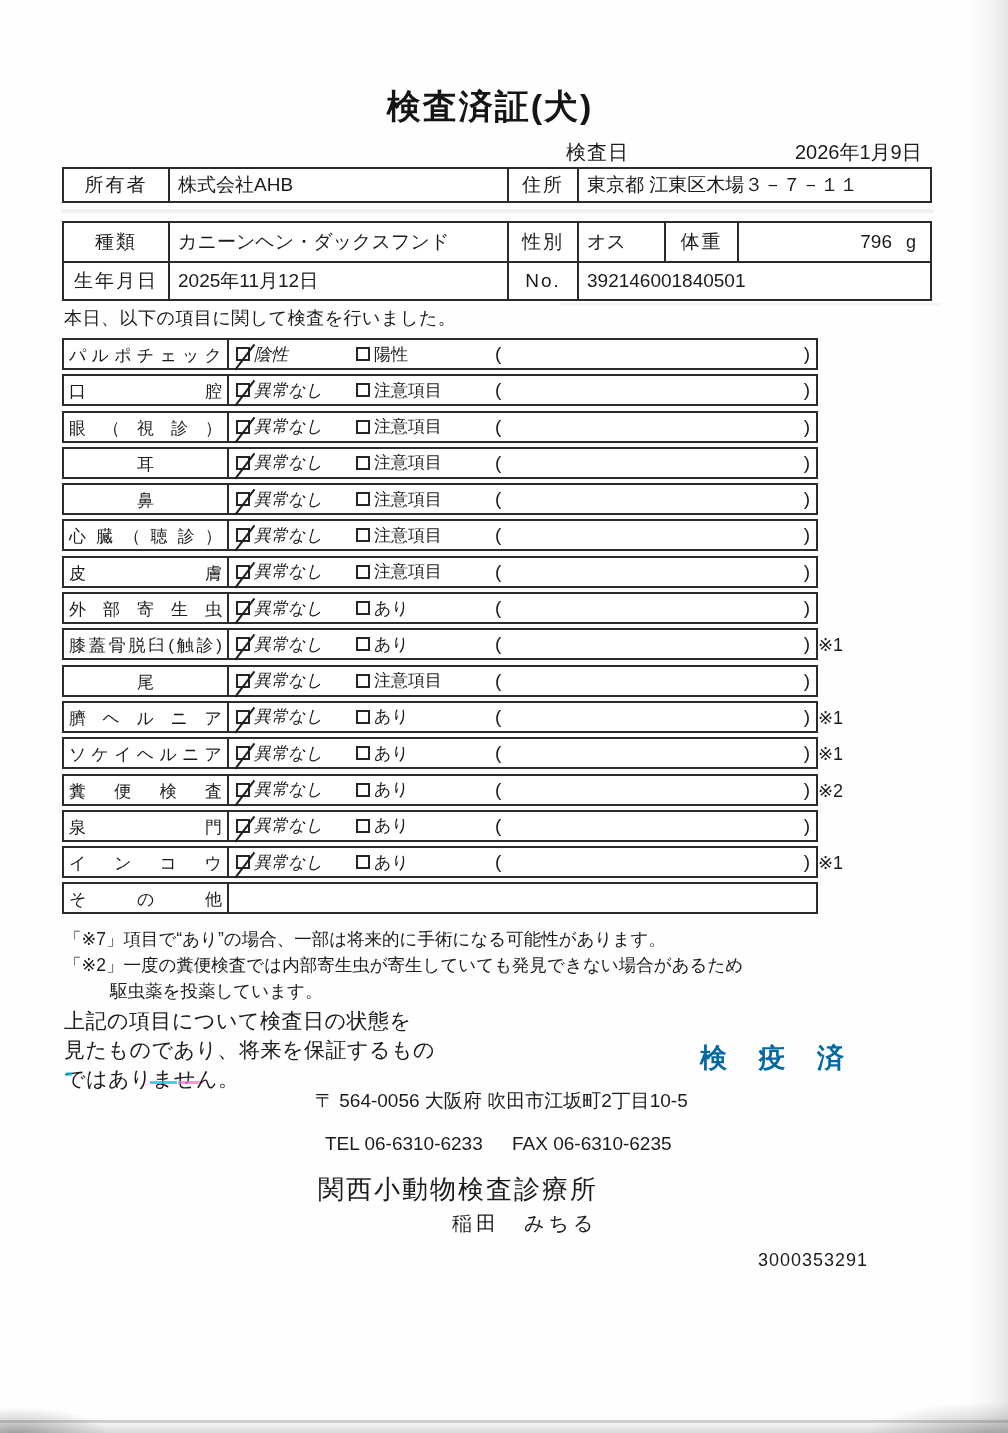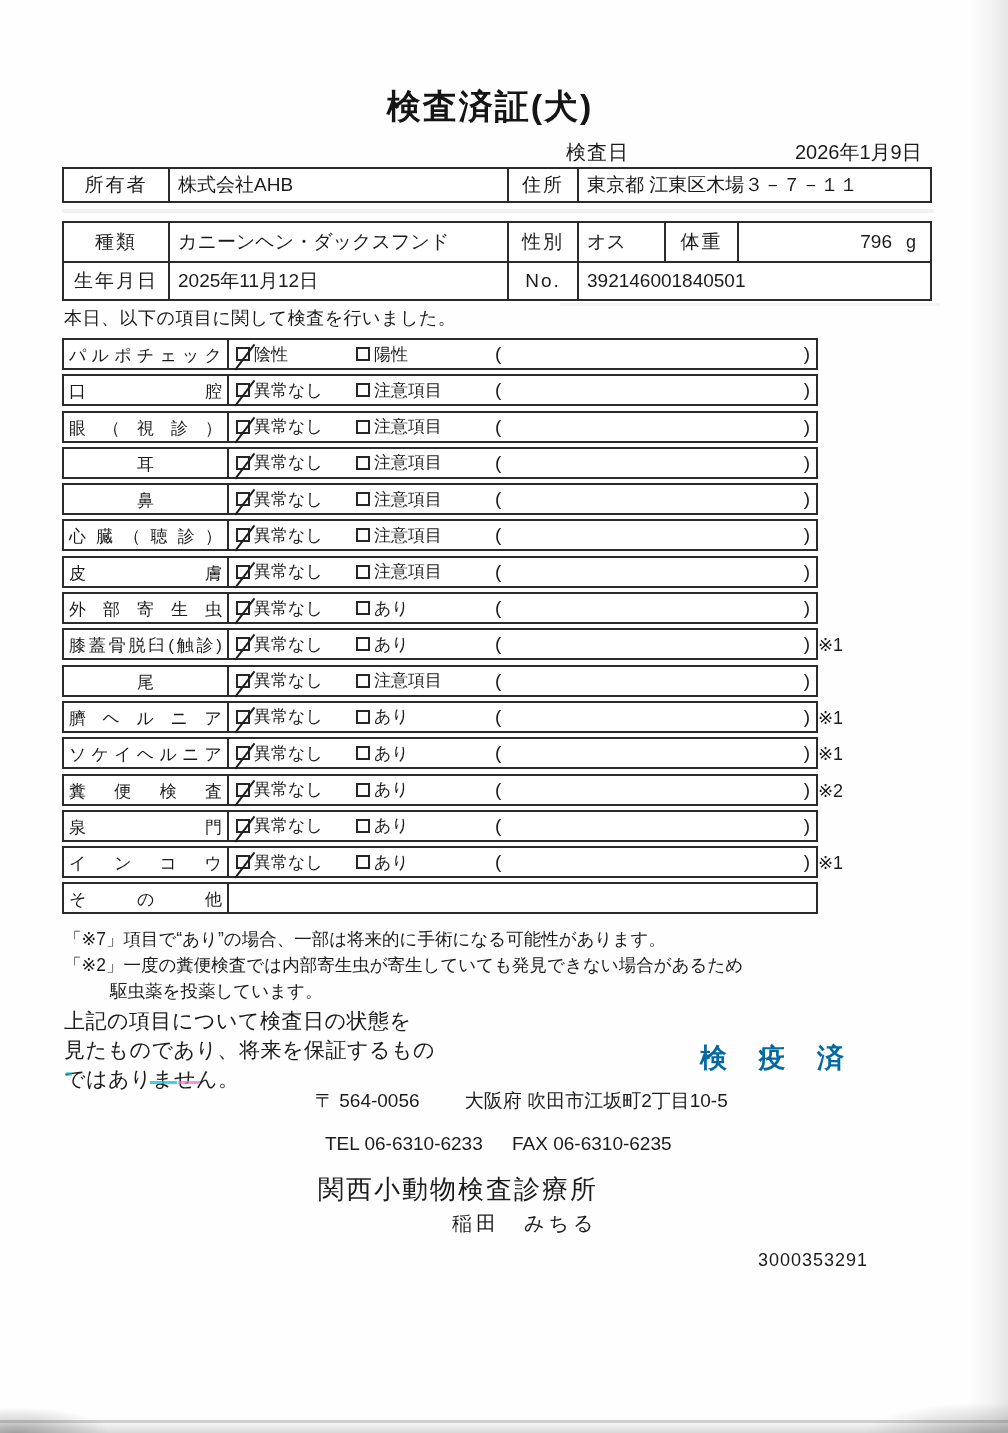--- a/index.html
+++ b/index.html
@@ -76,21 +76,21 @@
     border-right:2px solid #2b2b2b;
     font-size:17px;
     padding:4px 5px 0 5px;
     text-align:justify; text-align-last:justify;
     text-justify:inter-character;
     overflow:hidden; white-space:nowrap;
   }
   .trow .lab.single { text-align-last:center; }
   .trow .content { flex:1; display:flex; align-items:center; padding-left:7px; font-size:17px; }
   .opt { display:flex; align-items:center; }
-  .opt1 { width:120px; }
+  .opt1 { width:120px;font-style:italic; }
   .opt2 { width:139px; }
   .cb {
     position:relative;
     width:14px; height:14px;
     border:2px solid #262626;
     margin-right:4px;
     flex:0 0 auto;
   }
   .cb.on::after {
     content:"";
@@ -110,21 +110,21 @@
   .footnotes { position:absolute; top:926px; left:64px; font-size:17.5px; line-height:26px; }
   .footnotes .indent { padding-left:46px; }
   .disclaimer { position:absolute; top:1006px; left:64px; font-size:21px; line-height:29px; letter-spacing:0.5px; }
   .stamp {
     position:absolute; top:1040px; left:700px;
     font-size:27px; font-weight:600; letter-spacing:12px; color:#0369a1;
   }
 
   
   .postal-line { position:absolute; top:1088px; left:315px; font-size:19px; }
-  .postal-line .addr { margin-left:40px; }
+  .postal-line .addr { }
   .tel-line { position:absolute; top:1133px; left:325px; font-size:19px; }
   .tel-line .fax { margin-left:24px; }
   .clinic-name { position:absolute; top:1172px; left:318px; font-size:26px; letter-spacing:2px; }
   .vet-name { position:absolute; top:1210px; left:452px; font-size:20px; letter-spacing:4px; }
   .serial { position:absolute; top:1250px; left:758px; font-size:18px; letter-spacing:1px; }
 
   
   .artifact { position:absolute; pointer-events:none; }
   .right-band {
     top:0; right:0; bottom:0; width:40px;

